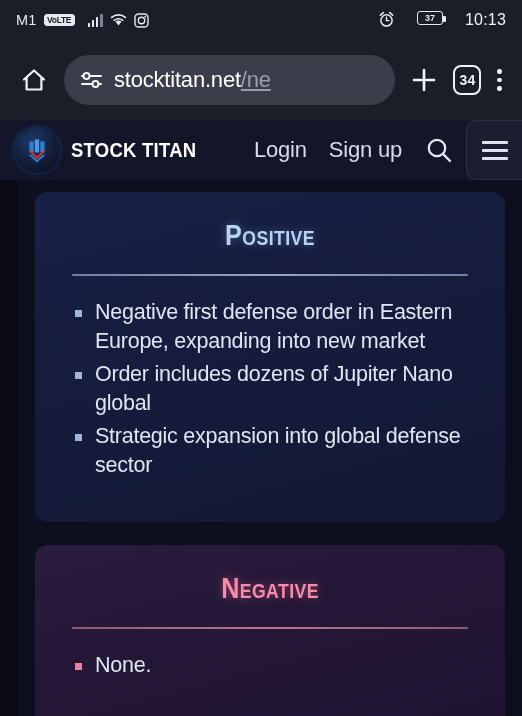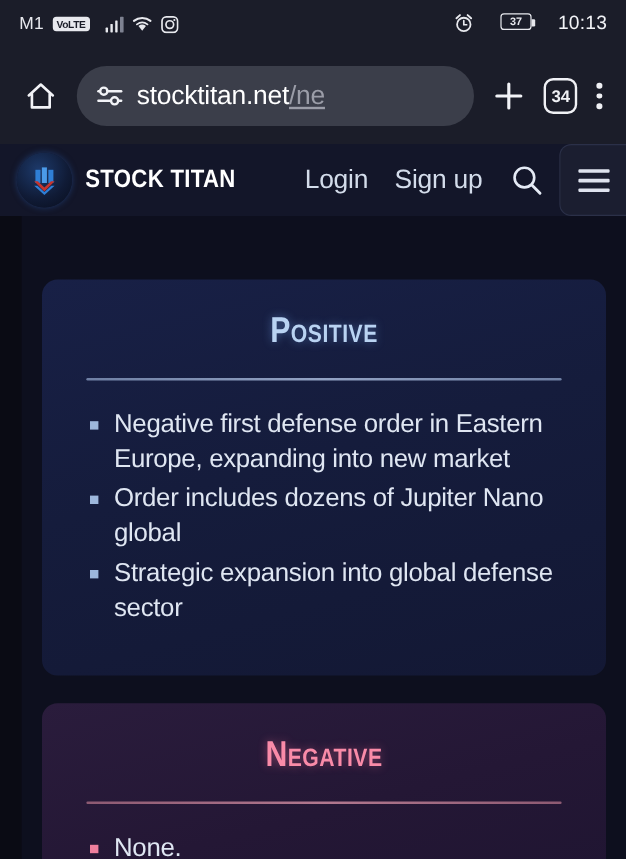--- a/index.html
+++ b/index.html
@@ -106,21 +106,20 @@
   }
   .gutter {
     position:absolute; left:0; top:0; width:18px; height:536px;
     background:#0a0b14;
   }
   .content { position:absolute; left:18px; top:0; width:504px; height:536px; }
 
   .card {
     position:absolute; left:17px; width:470px;
     border-radius:13px;
-    margin-top:41px;
   }
   .card-positive {
     top:12px; height:330px;
     background:linear-gradient(165deg,#182046 0%, #151c3c 45%, #131834 100%);
   }
   .card-negative {
     top:365px; height:215px;
     background:linear-gradient(165deg,#2a1c3c 0%, #241735 45%, #1d1430 100%);
   }
   .card-title {

